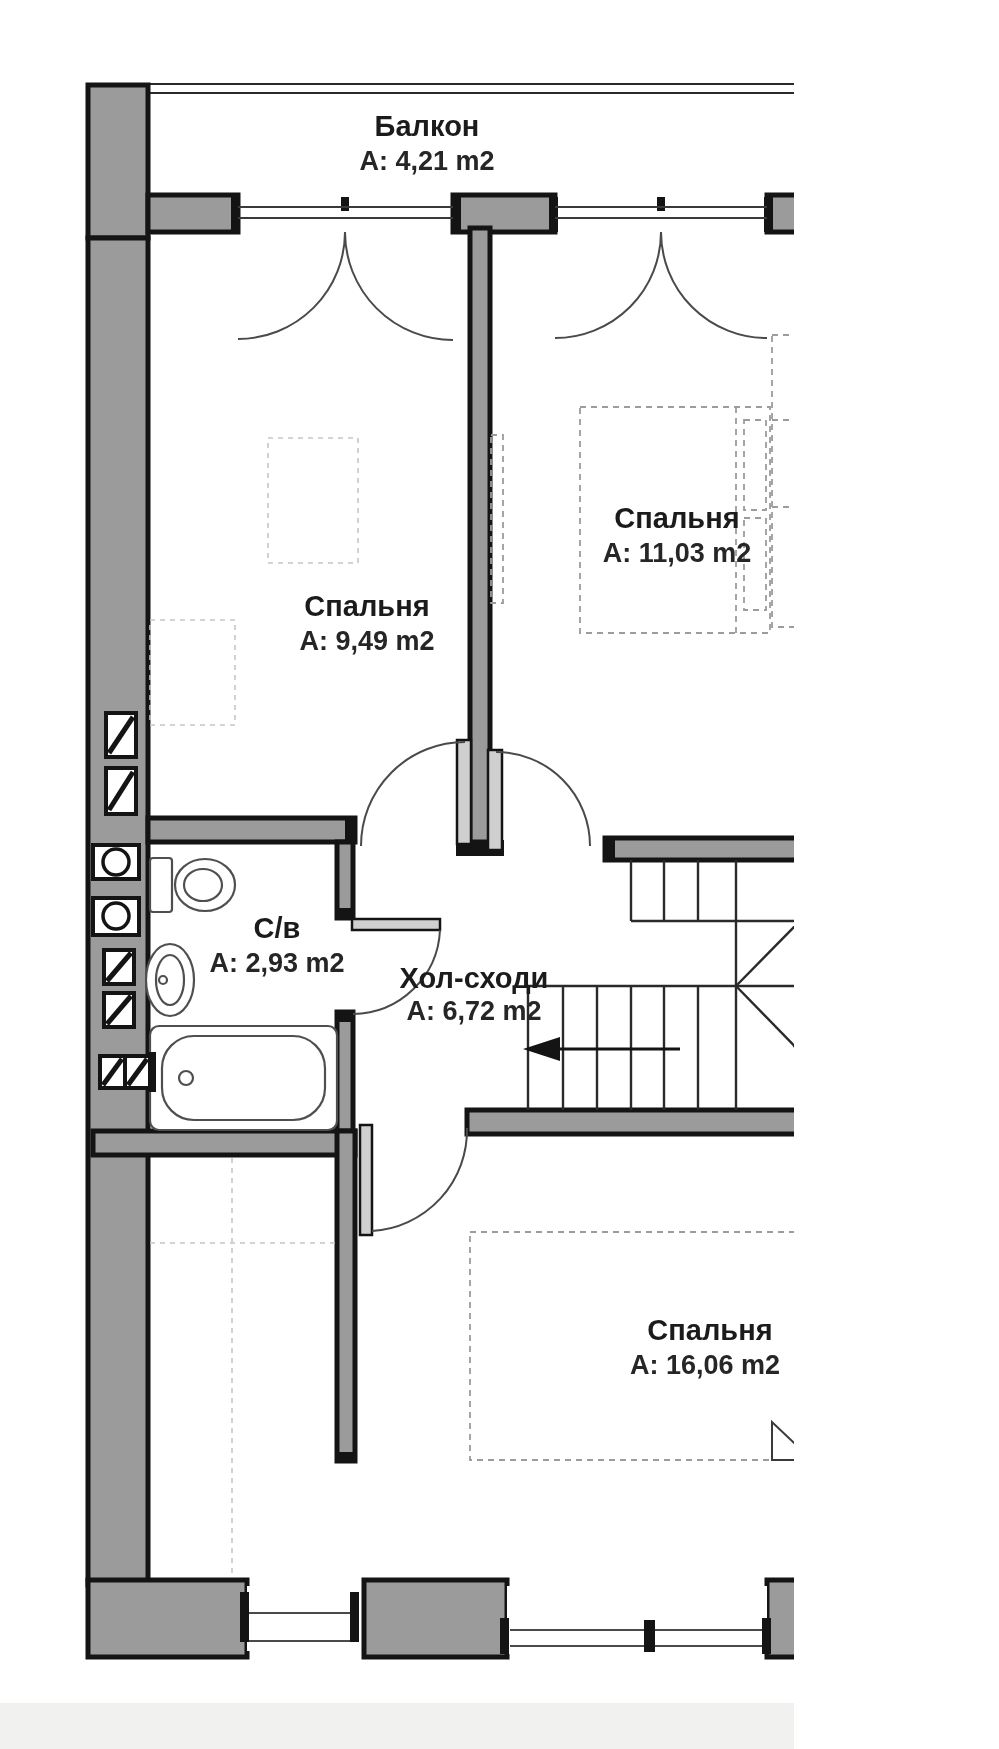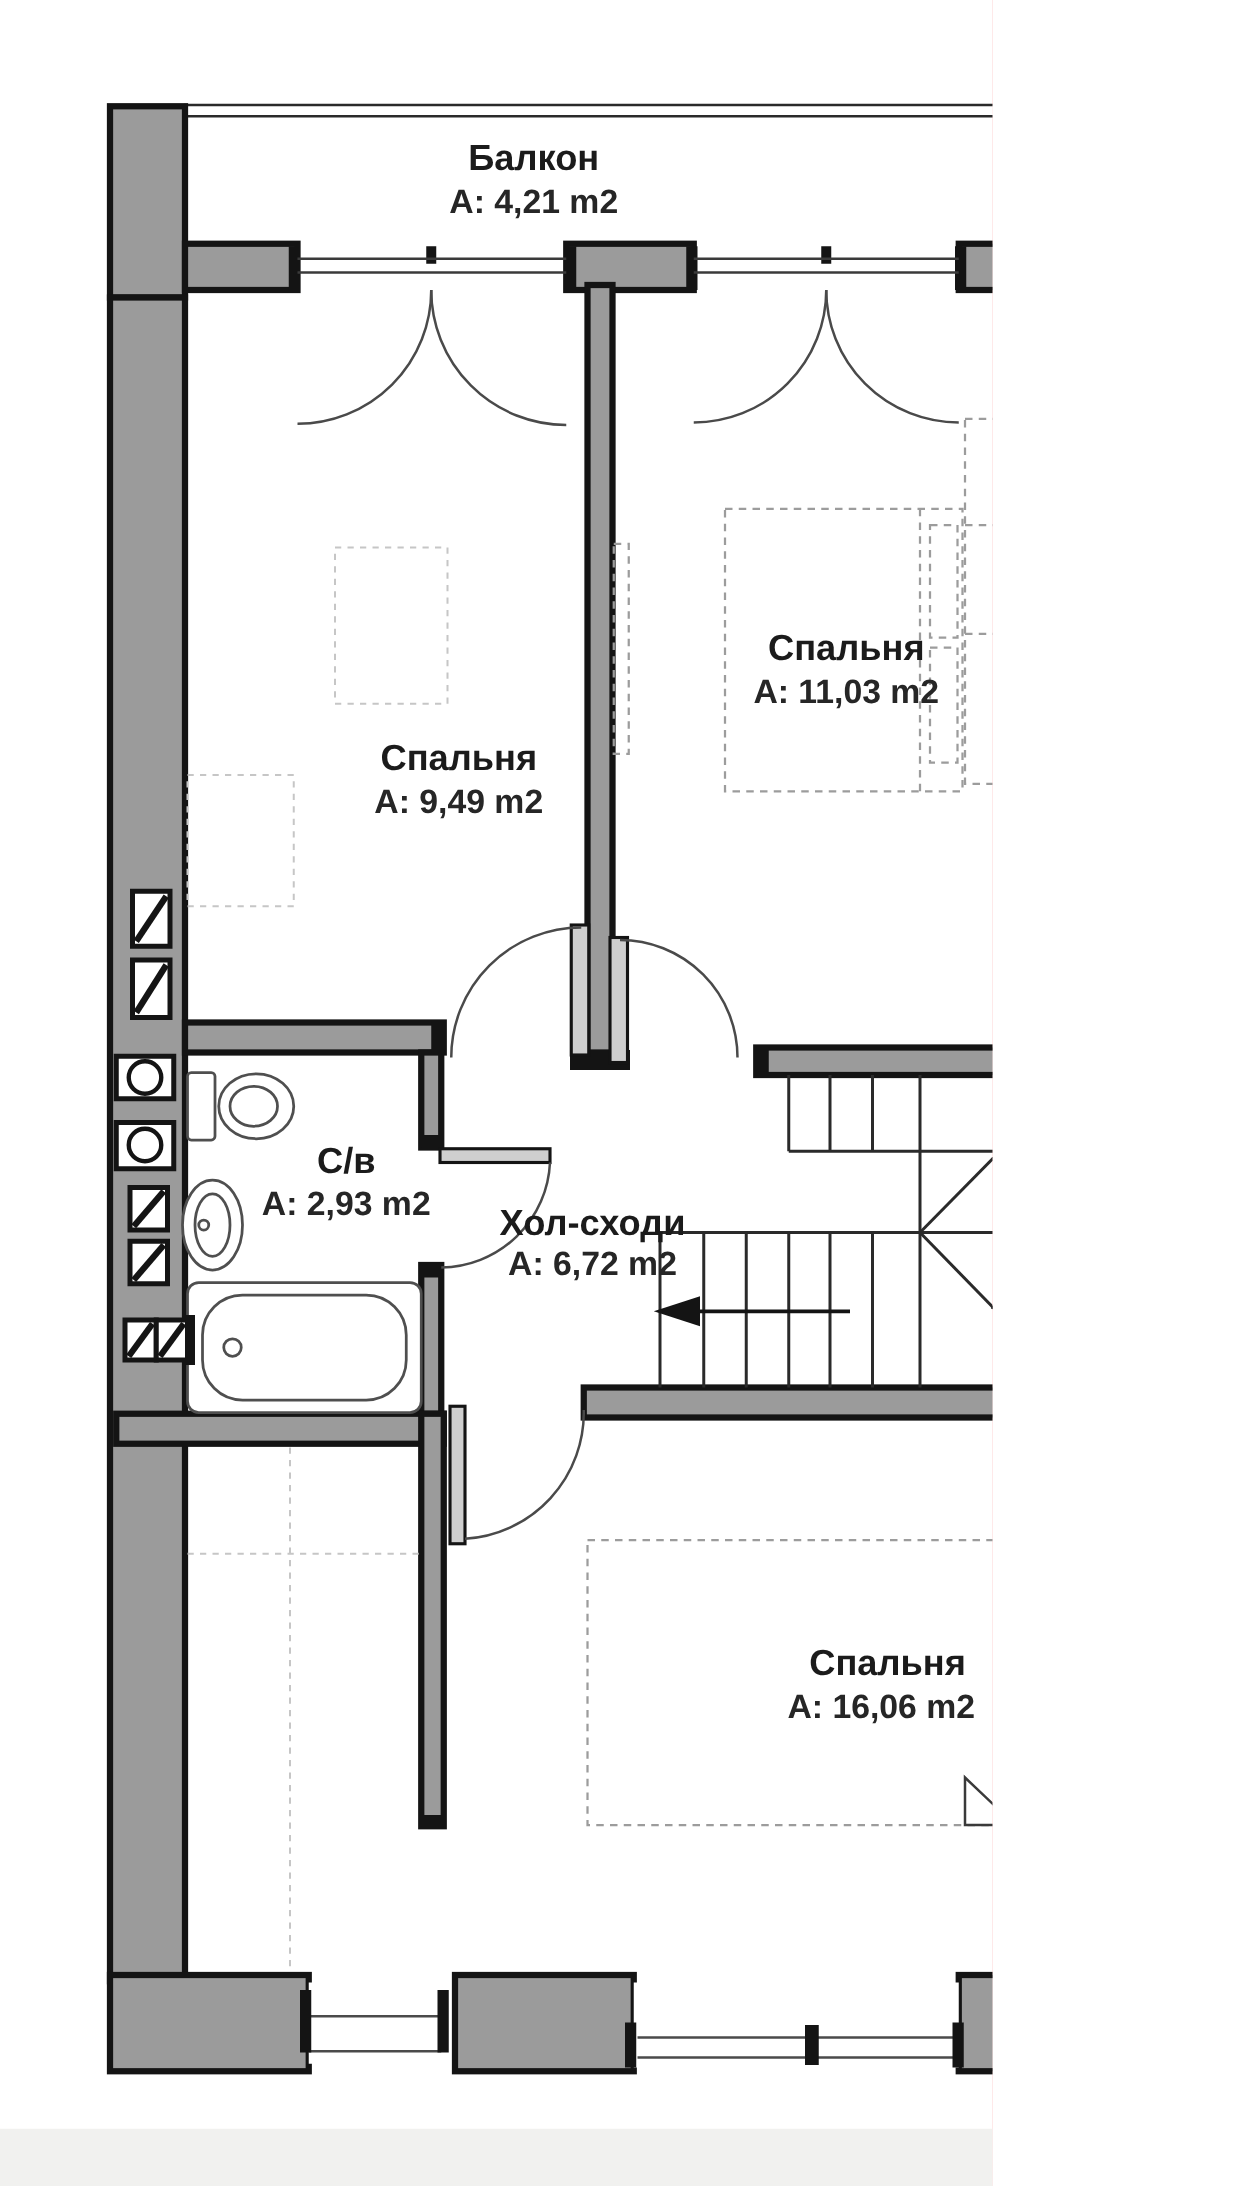--- a/index.html
+++ b/index.html
@@ -1,16 +1,16 @@
 <!DOCTYPE html>
 <html><head>
 <meta charset="utf-8">
 <style>
   html,body{margin:0;padding:0;background:#ffffff;}
-  .page{width:794px;height:1749px;position:relative;background:#fca5a5;overflow:hidden;}
+  .page{width:794px;height:1749px;position:relative;background:#5eead4;overflow:hidden;}
   svg{display:block;}
   .wall{stroke:#141414;stroke-width:5;}
   .blk{fill:#141414;stroke:none;}
   .thin{fill:none;stroke:#3a3a3a;stroke-width:2;}
   .sline{fill:none;stroke:#2a2a2a;stroke-width:2.4;}
   .arc{fill:none;stroke:#4a4a4a;stroke-width:2;}
   .leaf{fill:#cfcfcf;stroke:#141414;stroke-width:2.5;}
   .fix{fill:#ffffff;stroke:#4f4f4f;stroke-width:2.2;}
   .dash{fill:none;stroke:#9c9c9c;stroke-width:1.8;stroke-dasharray:6 5;}
   .dashlight{fill:none;stroke:#c6c6c6;stroke-width:1.6;stroke-dasharray:5 5;}

